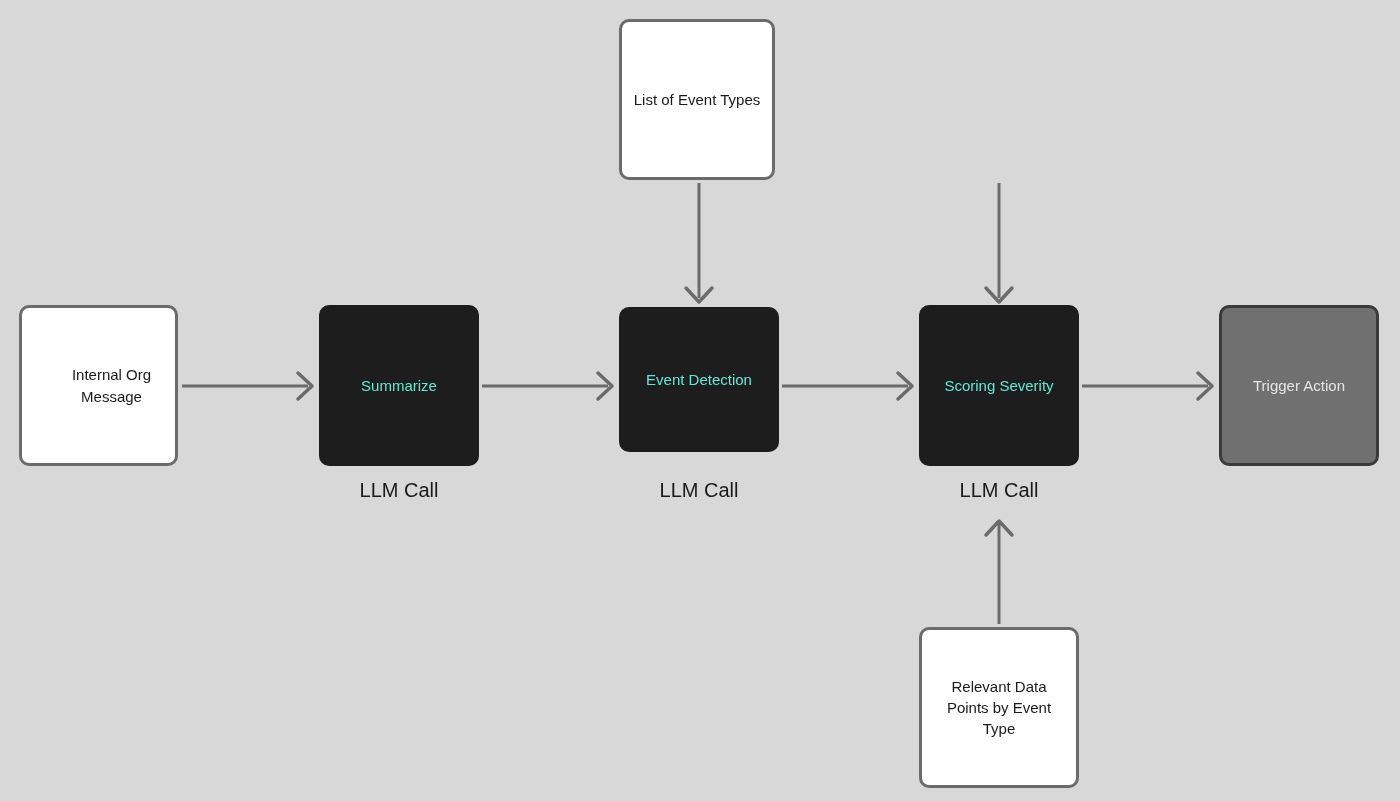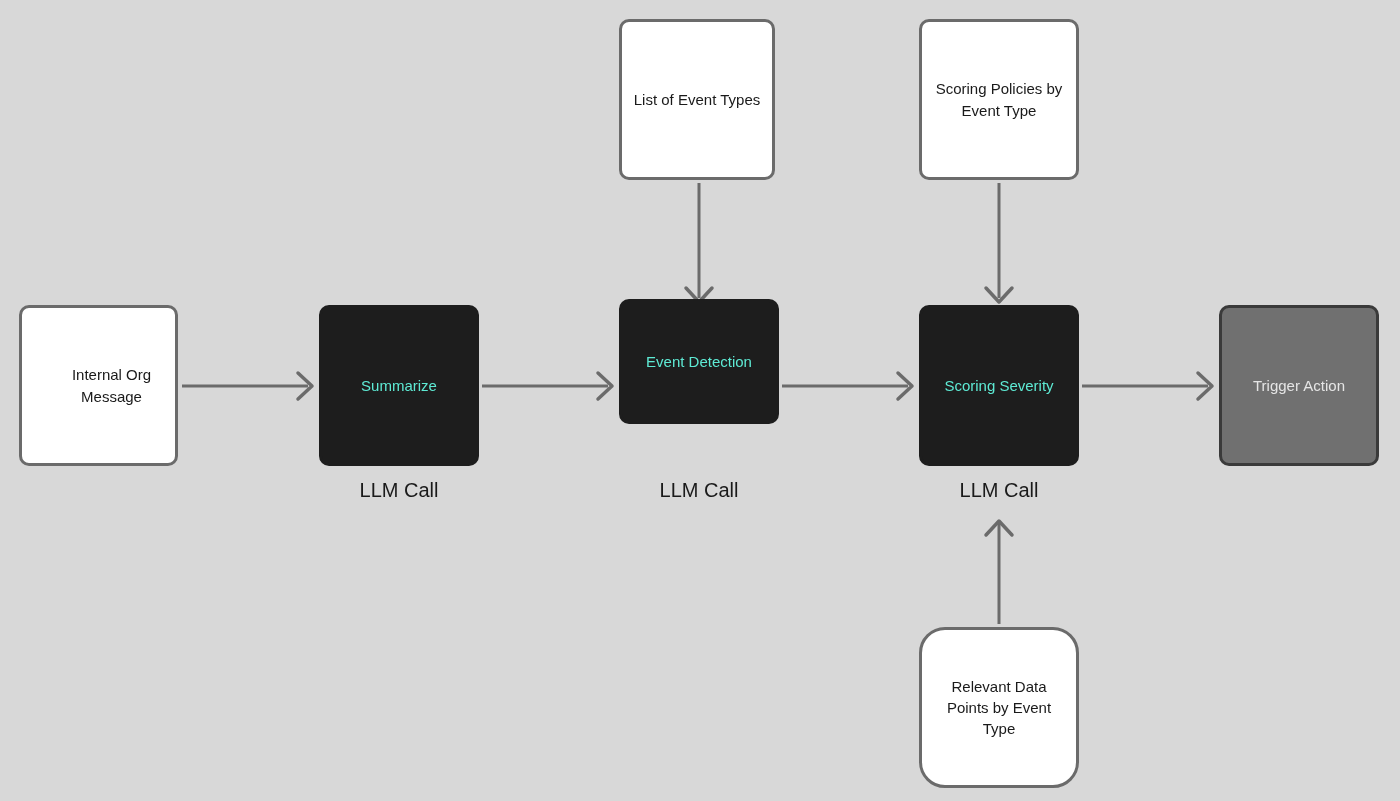--- a/index.html
+++ b/index.html
@@ -110,42 +110,38 @@
 
   <div class="node node-source" style="left:19px; top:305px; width:159px; height:161px;padding-left:36px;">
     <span class="node-label">Internal Org
 Message</span>
   </div>
 
   <div class="node node-llm" style="left:319px; top:305px; width:160px; height:161px;">
     <span class="node-label">Summarize</span>
   </div>
 
-  <div class="node node-llm" style="left:619px; top:299px; width:160px; height:125px;">
+  <div class="node node-llm" style="left:619px; top:307px; width:160px; height:145px;">
     <span class="node-label">Event Detection</span>
   </div>
 
   <div class="node node-llm" style="left:919px; top:305px; width:160px; height:161px;">
     <span class="node-label">Scoring Severity</span>
   </div>
 
   <div class="node node-action" style="left:1219px; top:305px; width:160px; height:161px;">
     <span class="node-label">Trigger Action</span>
   </div>
 
   <div class="node node-source" style="left:619px; top:19px; width:156px; height:161px;">
     <span class="node-label">List of Event Types</span>
   </div>
 
-  <div class="node node-source" style="left:919px; top:19px; width:160px; height:161px;">
-    <span class="node-label">Scoring Policies by
-Event Type</span>
-  </div>
 
-  <div class="node node-source" style="left:919px; top:627px; width:160px; height:161px;border-radius:26px;">
+  <div class="node node-source" style="left:919px; top:627px; width:160px; height:161px;">
     <span class="node-label">Relevant Data
 Points by Event
 Type</span>
   </div>
 
   <div class="caption" style="left:319px; top:479px; width:160px;">LLM Call</div>
   <div class="caption" style="left:619px; top:479px; width:160px;">LLM Call</div>
   <div class="caption" style="left:919px; top:479px; width:160px;">LLM Call</div>
 
 </div>

